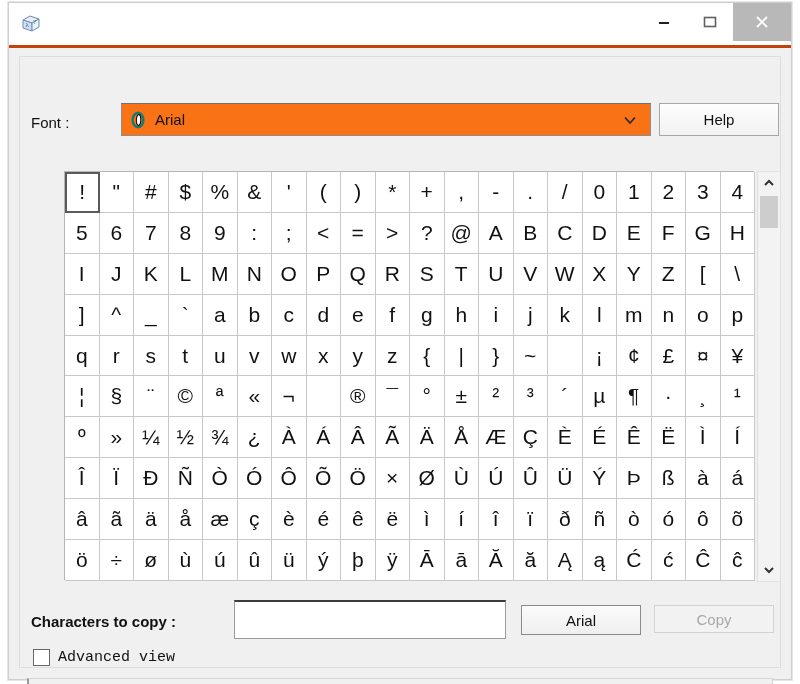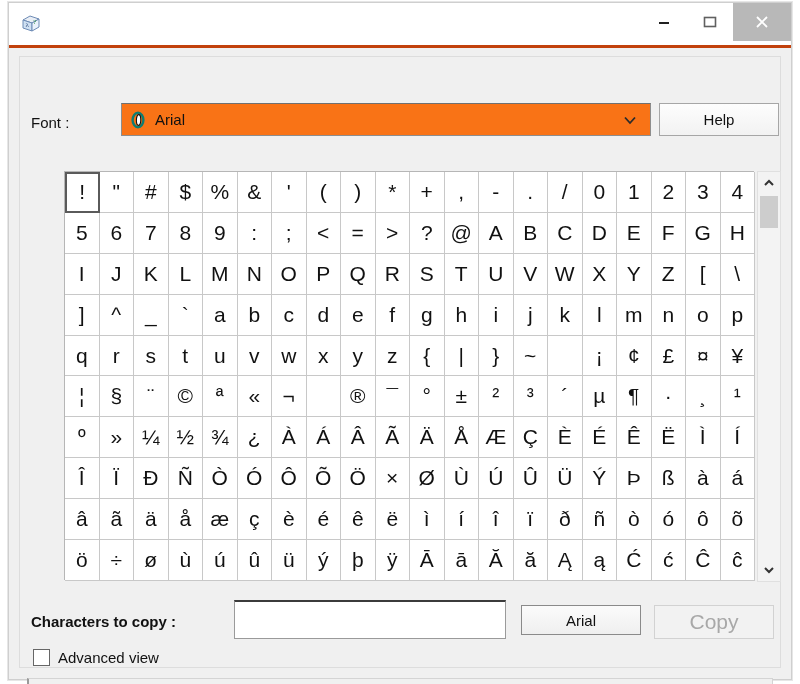--- a/index.html
+++ b/index.html
@@ -179,33 +179,34 @@
     position: absolute; left: 512px; top: 557px;
     width: 120px; height: 30px;
     background: linear-gradient(#fbfbfb,#efefef);
     border: 1px solid #8a8a8a;
     display: flex; align-items: center; justify-content: center;
     font-size: 15px; color: #111;
     cursor: default;
   }
   #copy-btn {
     position: absolute; left: 645px; top: 557px;
-    width: 120px; height: 34px;
+    width: 120px; height: 28px;
     background: #f2f2f2;
     border: 1px solid #d2d2d2;
     display: flex; align-items: center; justify-content: center;
-    font-size: 21px; color: #a8a8a8;
+    font-size: 15px; color: #a8a8a8;
     cursor: default;
   }
 
   
   #adv-row {
     position: absolute; left: 24px; top: 601px;
     display: flex; align-items: center;
     cursor: default;
+    font-family: Liberation Mono, monospace;
   }
   #adv-box {
     width: 17px; height: 17px;
     background: #ffffff;
     border: 1px solid #666666;
   }
   #adv-label {
     margin-left: 8px;
     font-size: 15px; color: #111;
   }

